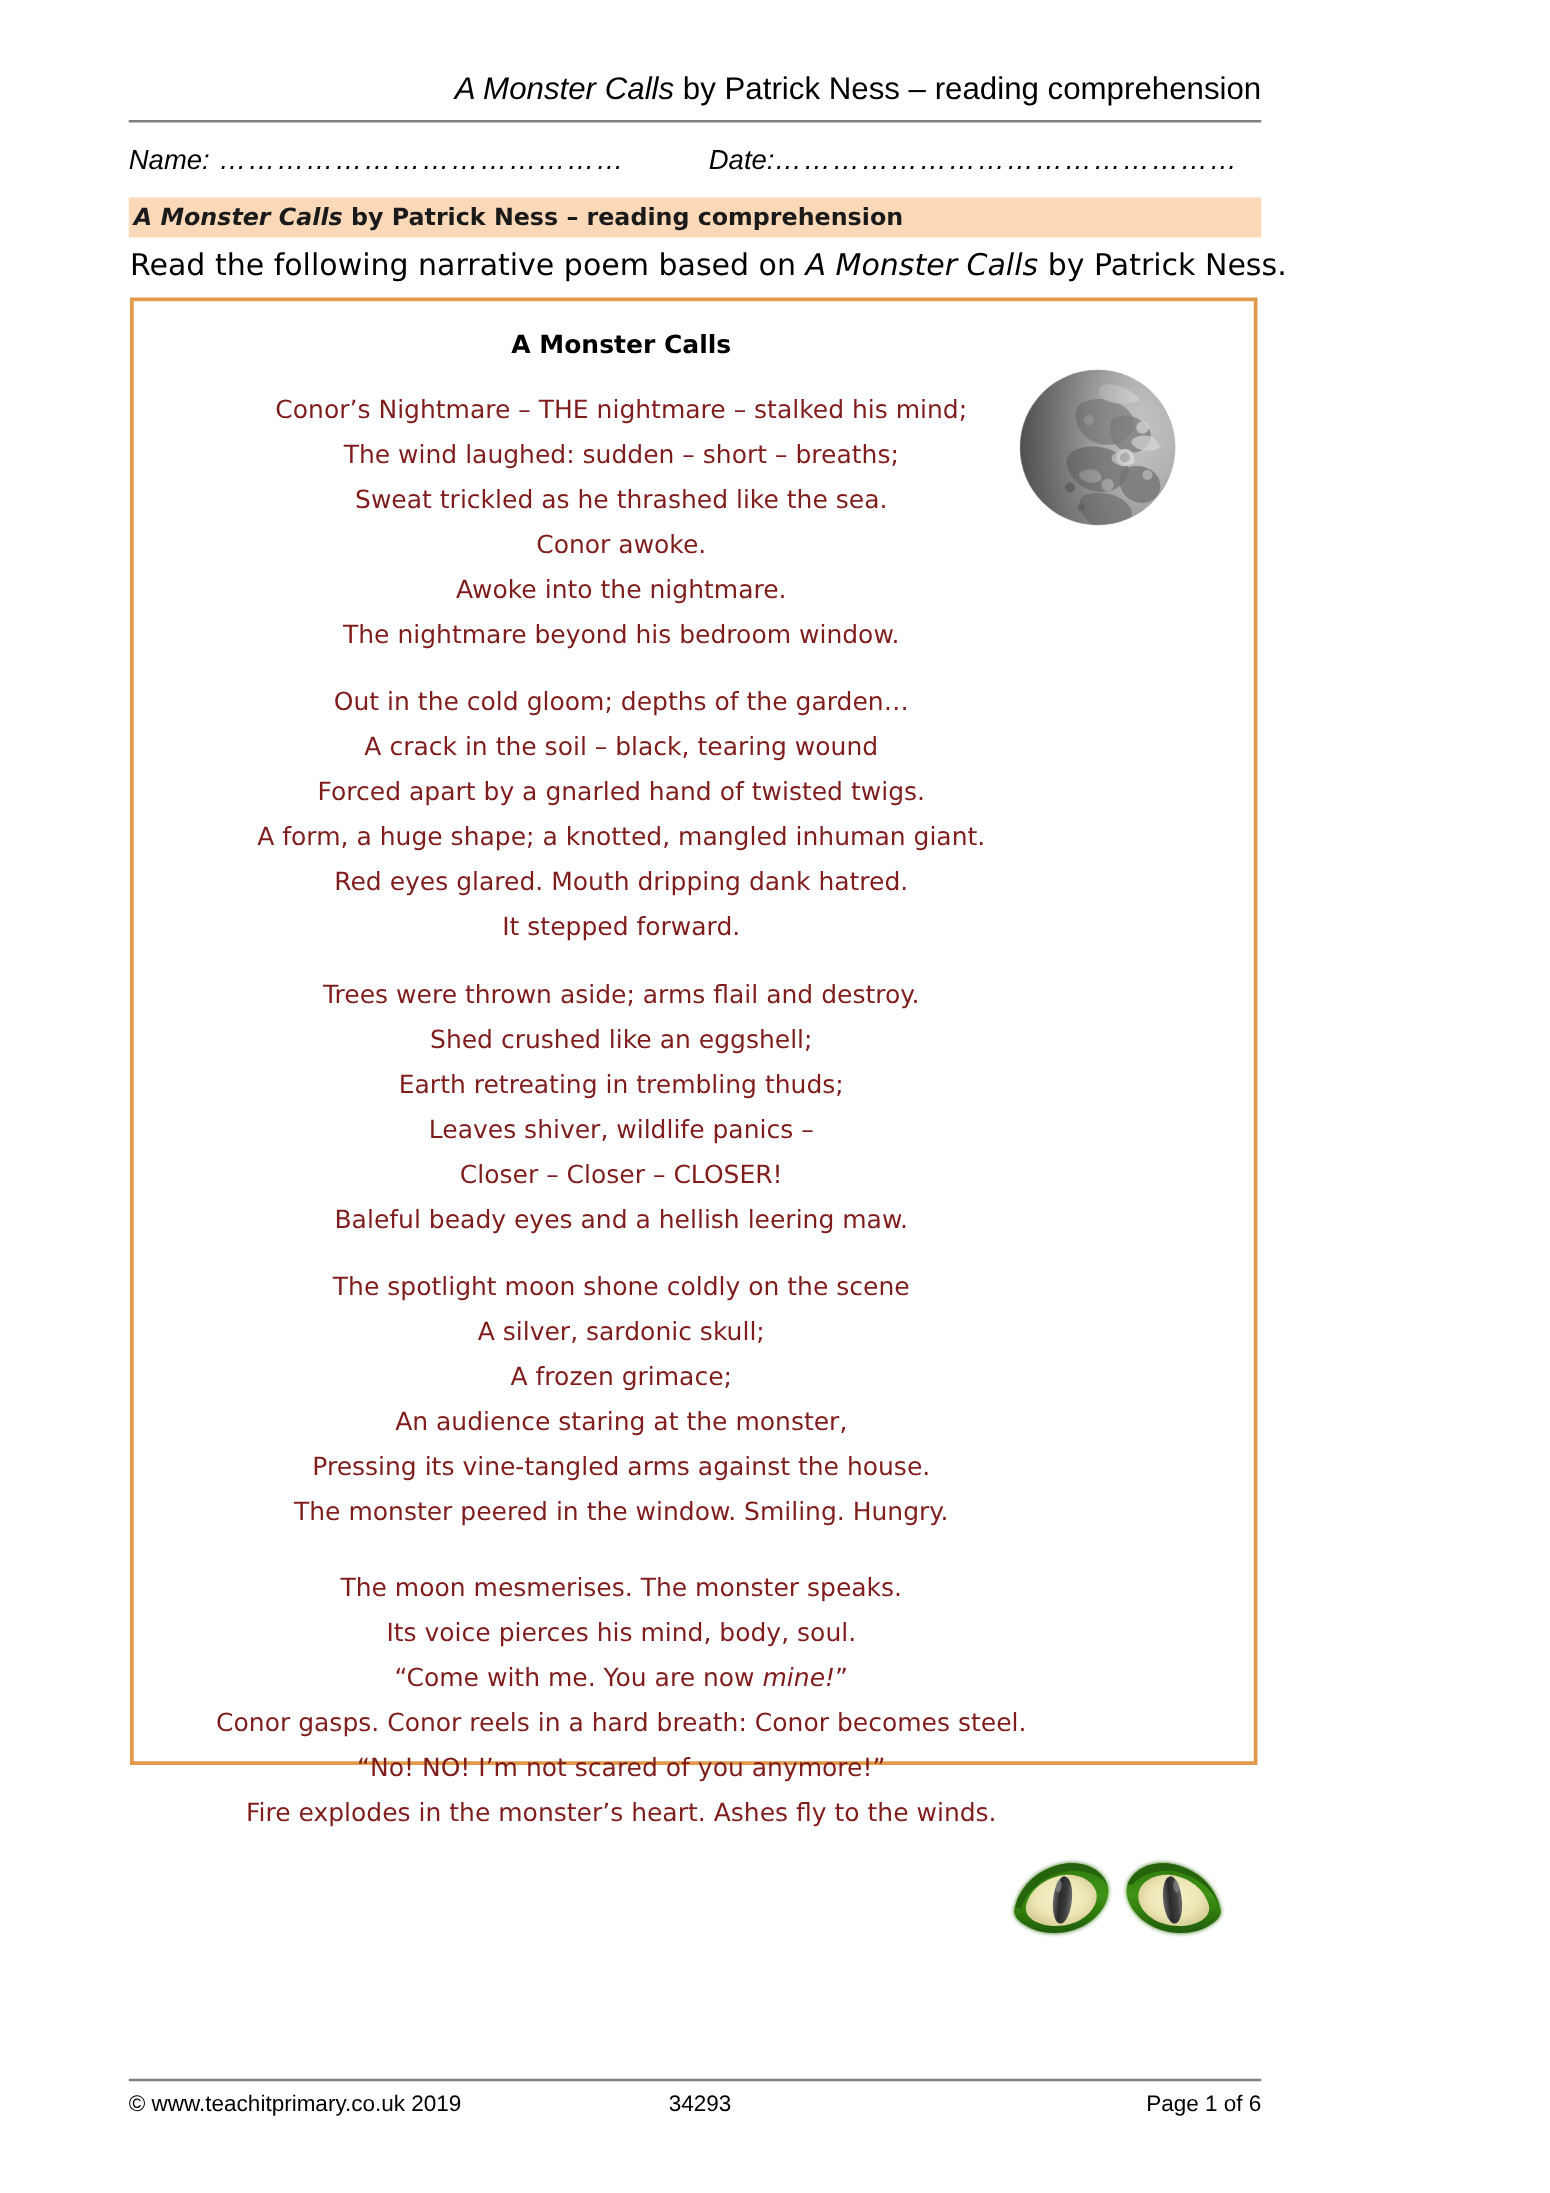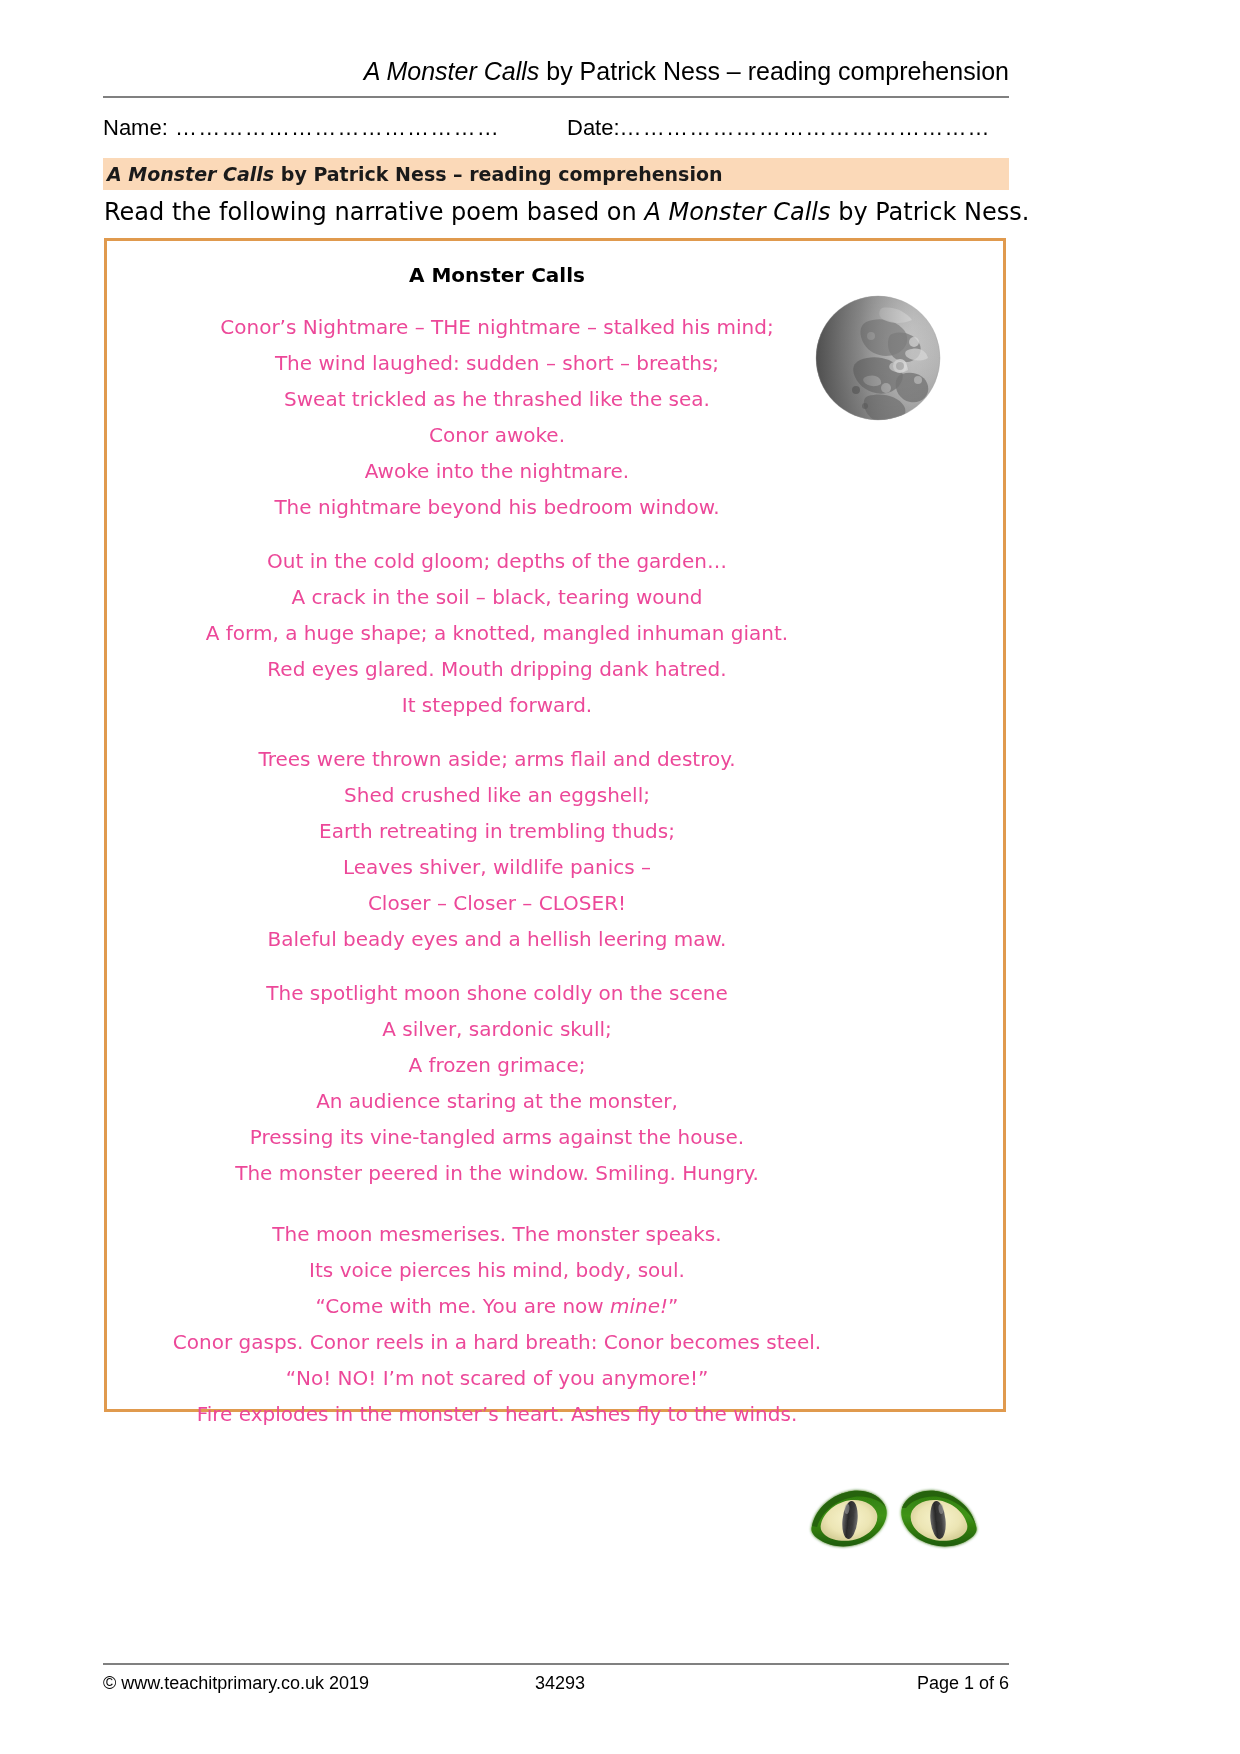--- a/index.html
+++ b/index.html
@@ -54,20 +54,21 @@
   .namedate {
     position: absolute;
     left: 103px;
     top: 112px;
     width: 906px;
     height: 32px;
     font-family: "Liberation Sans", sans-serif;
     font-size: 22px;
     line-height: 32px;
     white-space: nowrap;
+    font-style: italic;
   }
   .namedate .nd-name { position: absolute; left: 0; top: 0; }
   .namedate .nd-date { position: absolute; left: 464px; top: 0; }
   .dots { letter-spacing: 1.2px; }
 
   
   .banner {
     position: absolute;
     left: 103px;
     top: 158px;
@@ -132,21 +133,21 @@
     top: 68px;
     width: 780px;
   }
   .stanza { margin: 0 0 18px 0; }
   .stanza:last-child { margin-bottom: 0; margin-top: 25px; }
   .pline {
     text-align: center;
     font-family: "DejaVu Sans", sans-serif;
     font-size: 20px;
     line-height: 36px;
-    color: #ec4899;
+    color: #7f1d1d;
     white-space: nowrap;
   }
   .pline i { font-style: italic; text-align: center; }
 
   
   .moon-wrap {
     position: absolute;
     left: 808px;
     top: 288px;
     width: 140px;
@@ -227,20 +228,21 @@
         <div class="pline">The wind laughed: sudden – short – breaths;</div>
         <div class="pline">Sweat trickled as he thrashed like the sea.</div>
         <div class="pline">Conor awoke.</div>
         <div class="pline">Awoke into the nightmare.</div>
         <div class="pline">The nightmare beyond his bedroom window.</div>
       </div>
 
       <div class="stanza">
         <div class="pline">Out in the cold gloom; depths of the garden…</div>
         <div class="pline">A crack in the soil – black, tearing wound</div>
+        <div class="pline">Forced apart by a gnarled hand of twisted twigs.</div>
         <div class="pline">A form, a huge shape; a knotted, mangled inhuman giant.</div>
         <div class="pline">Red eyes glared. Mouth dripping dank hatred.</div>
         <div class="pline">It stepped forward.</div>
       </div>
 
       <div class="stanza">
         <div class="pline">Trees were thrown aside; arms flail and destroy.</div>
         <div class="pline">Shed crushed like an eggshell;</div>
         <div class="pline">Earth retreating in trembling thuds;</div>
         <div class="pline">Leaves shiver, wildlife panics –</div>

